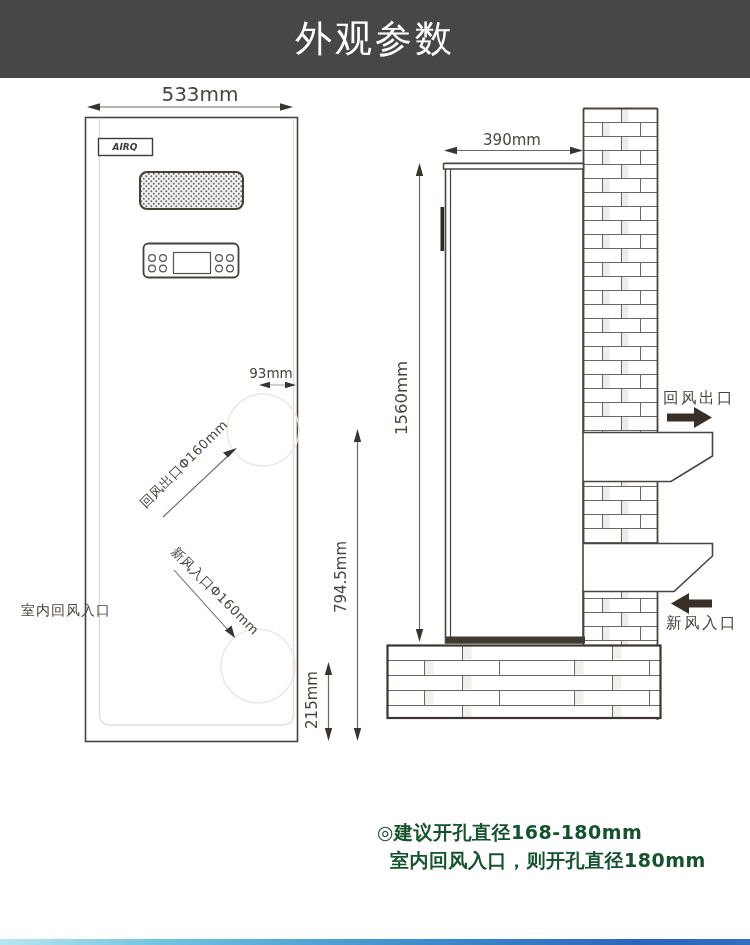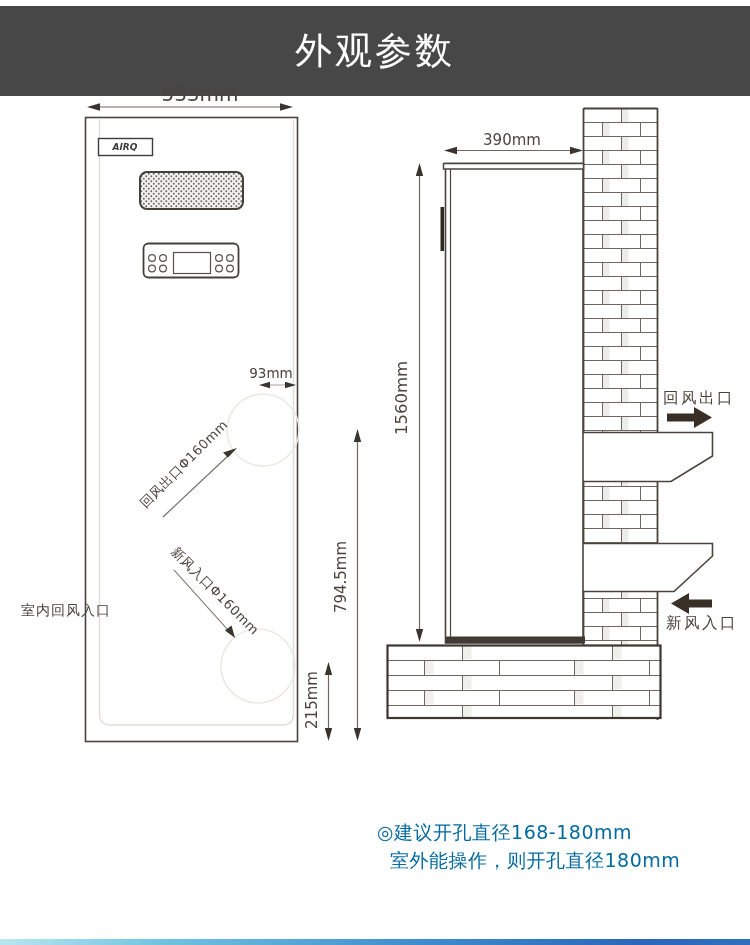--- a/index.html
+++ b/index.html
@@ -1,31 +1,31 @@
 <!DOCTYPE html>
 <html><head>
 <meta charset="utf-8">
 <style>
   html,body{margin:0;padding:0;}
   body{
     width:750px;height:945px;position:relative;background:#ffffff;
     font-family:"DejaVu Sans","Liberation Sans",sans-serif;overflow:hidden;
   }
   .header{
-    position:absolute;top:0;left:0;width:750px;height:90px;background:#474747;
-    display:flex;align-items:center;justify-content:center;margin-top:6px;
+    position:absolute;top:0;left:0;width:750px;height:78px;background:#474747;
+    display:flex;align-items:center;justify-content:center;
   }
   .header .title{
     color:#ffffff;font-size:37px;letter-spacing:3px;font-weight:500;
   }
   svg.diagram{position:absolute;top:0;left:0;}
   .dim-text{fill:#4a443c;}
   .notes{
-    position:absolute;left:377px;top:818px;color:#0369a1;font-size:19px;
-    font-weight:400;line-height:28px;letter-spacing:0.5px;
+    position:absolute;left:377px;top:818px;color:#14532d;font-size:19px;
+    font-weight:700;line-height:28px;letter-spacing:0.5px;
   }
   .notes .indent{padding-left:13px;}
   .accent-bar{
     position:absolute;left:0;bottom:0;width:750px;height:6px;
     background:linear-gradient(90deg,#b9e6f0 0%,#6fc3e0 22%,#3f8ecd 55%,#2b66ba 85%,#2f6fc0 100%);
   }
 </style>
 </head>
 <body>
 
@@ -170,16 +170,16 @@
 
     <g>
       <polygon points="712,599.5 689,599.5 689,593 671,603.5 689,614 689,607.5 712,607.5" fill="#382f26"></polygon>
       <text class="dim-text" x="666" y="628" font-size="15.5" letter-spacing="2.5">新风入口</text>
     </g>
   </g>
 </svg>
 
 <div class="notes">
   <div>◎建议开孔直径168-180mm</div>
-  <div class="indent">室外能操作，则开孔直径180mm</div>
+  <div class="indent">室内回风入口，则开孔直径180mm</div>
 </div>
 
 <div class="accent-bar"></div>
 
 </body></html>

